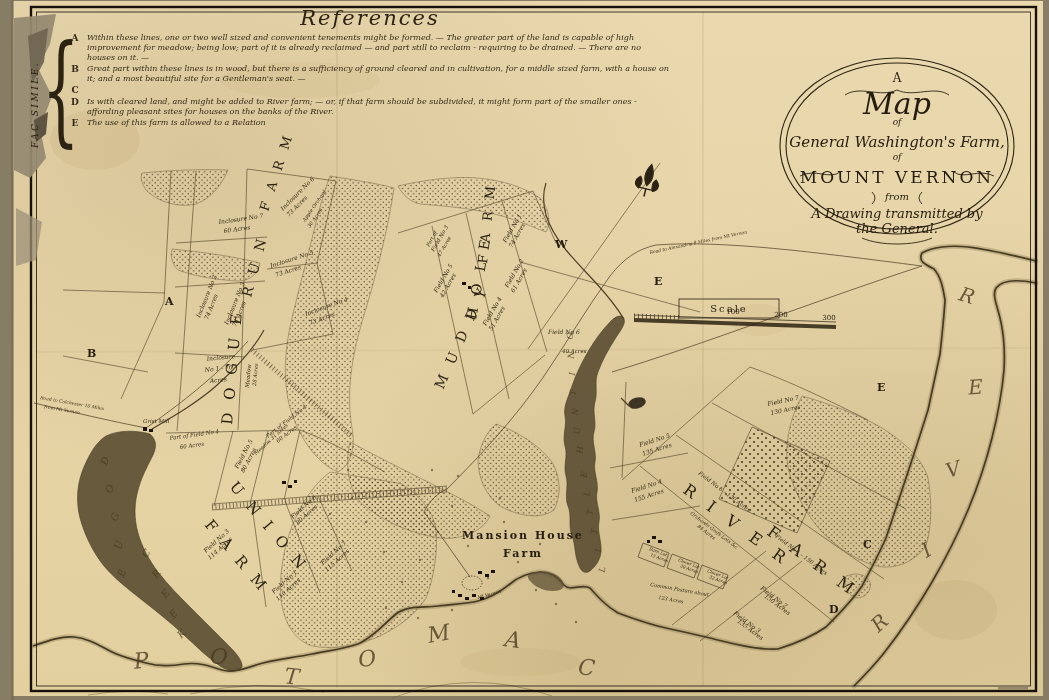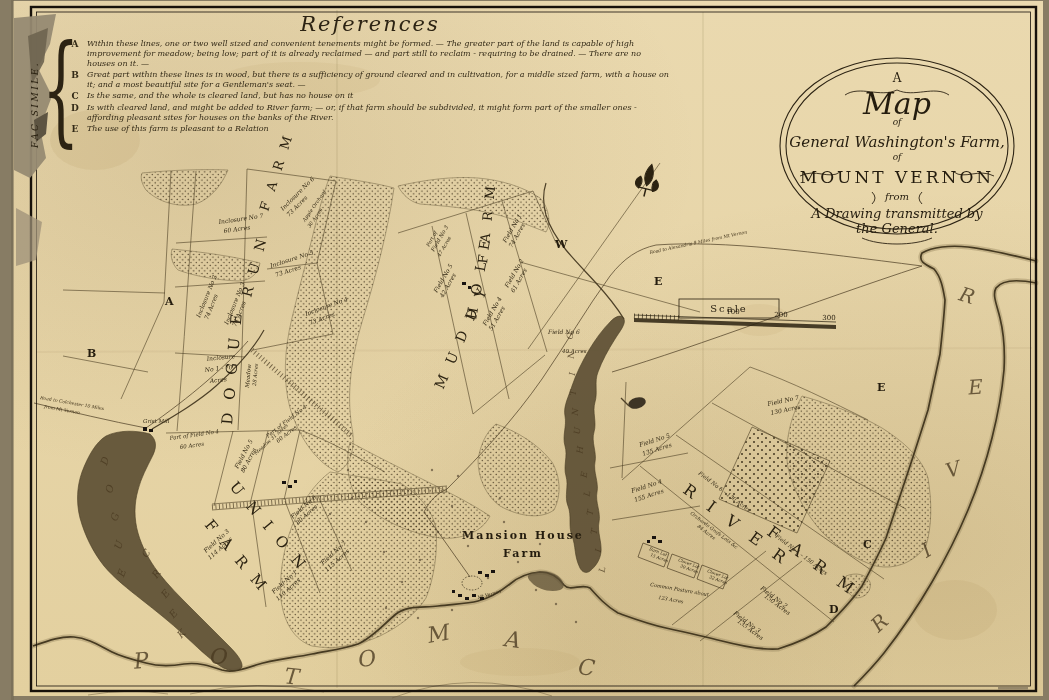--- a/index.html
+++ b/index.html
@@ -4,21 +4,21 @@
 <style>
   html,body{margin:0;padding:0;width:1049px;height:700px;overflow:hidden;background:#877c64;}
   body{position:relative;font-family:"DejaVu Serif",serif;}
   .paper{position:absolute;left:13px;top:1px;width:1030px;height:695px;
     background:
       radial-gradient(ellipse at 18% 22%, rgba(125,98,52,.14), transparent 42%),
       radial-gradient(ellipse at 88% 78%, rgba(125,98,52,.16), transparent 46%),
       radial-gradient(ellipse at 55% 95%, rgba(125,98,52,.12), transparent 40%),
       linear-gradient(#ead9af,#e3d09f);}
   .mapsvg{position:absolute;left:0;top:0;width:1049px;height:700px;font-family:"DejaVu Serif",serif;}
-  .refs{position:absolute;left:70px;top:12px;width:600px;color:#2c2313;}
+  .refs{position:absolute;left:70px;top:6px;width:600px;color:#2c2313;}
   .refs .rtitle{font-style:italic;font-size:21px;letter-spacing:2px;text-align:center;margin:0 0 3px 0;}
   .rentry{display:flex;gap:7px;font-style:italic;font-size:8px;line-height:1.25;margin-bottom:1px;color:#332a17;}
   .rentry .rletter{font-style:normal;font-weight:bold;font-size:9px;width:10px;flex:none;text-align:center;}
   .facsimile{position:absolute;left:30px;top:148px;transform:rotate(-90deg);transform-origin:left top;
     font-style:italic;font-size:9px;letter-spacing:2.5px;color:#2c2313;white-space:nowrap;}
   .brace{position:absolute;left:42px;top:28px;font-size:118px;line-height:1;color:#2c2313;
     transform:scale(.5,1.02);transform-origin:left top;font-weight:normal;}
   
   .frameO{fill:none;stroke:#17110a;stroke-width:2.4}
   .frameI{fill:none;stroke:#17110a;stroke-width:.8}
@@ -406,26 +406,25 @@
   <div class="rentry">
     <span class="rletter">A</span>
     <span>Within these lines, one or two well sized and convenient tenements might be formed. — The greater part of the land is capable of high improvement for meadow; being low; part of it is already reclaimed — and part still to reclaim - requiring to be drained. — There are no houses on it. —</span>
   </div>
   <div class="rentry">
     <span class="rletter">B</span>
     <span>Great part within these lines is in wood, but there is a sufficiency of ground cleared and in cultivation, for a middle sized farm, with a house on it; and a most beautiful site for a Gentleman's seat. —</span>
   </div>
   <div class="rentry">
     <span class="rletter">C</span>
-    <span>Is the same, and the whole is cleared land, but has no house on it</span>
   </div>
   <div class="rentry">
     <span class="rletter">D</span>
     <span>Is with cleared land, and might be added to River farm; — or, if that farm should be subdivided, it might form part of the smaller ones - affording pleasant sites for houses on the banks of the River.</span>
   </div>
   <div class="rentry">
     <span class="rletter">E</span>
-    <span>The use of this farm is pleasant to a Relation</span>
+    <span>The use of this farm is allowed to a Relation</span>
   </div>
 </div>
 
 <div class="brace">{</div>
 <div class="facsimile">FAC SIMILE.</div>
 
 </body></html>

